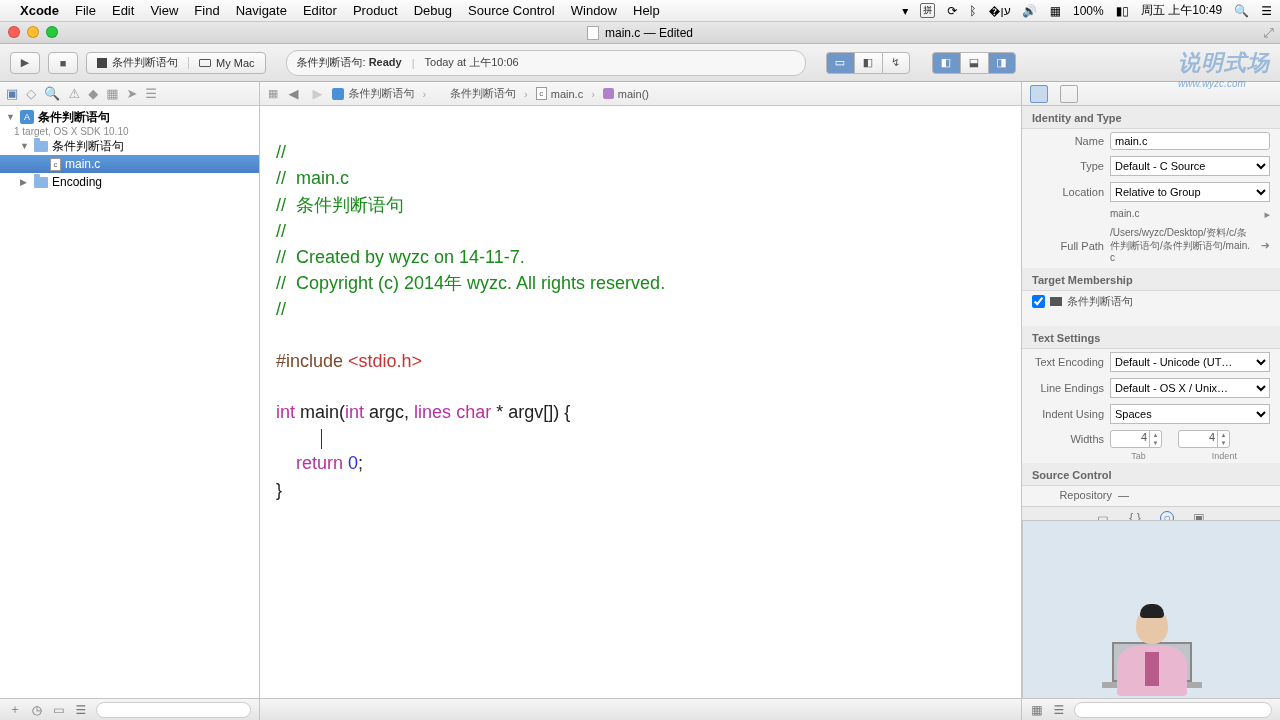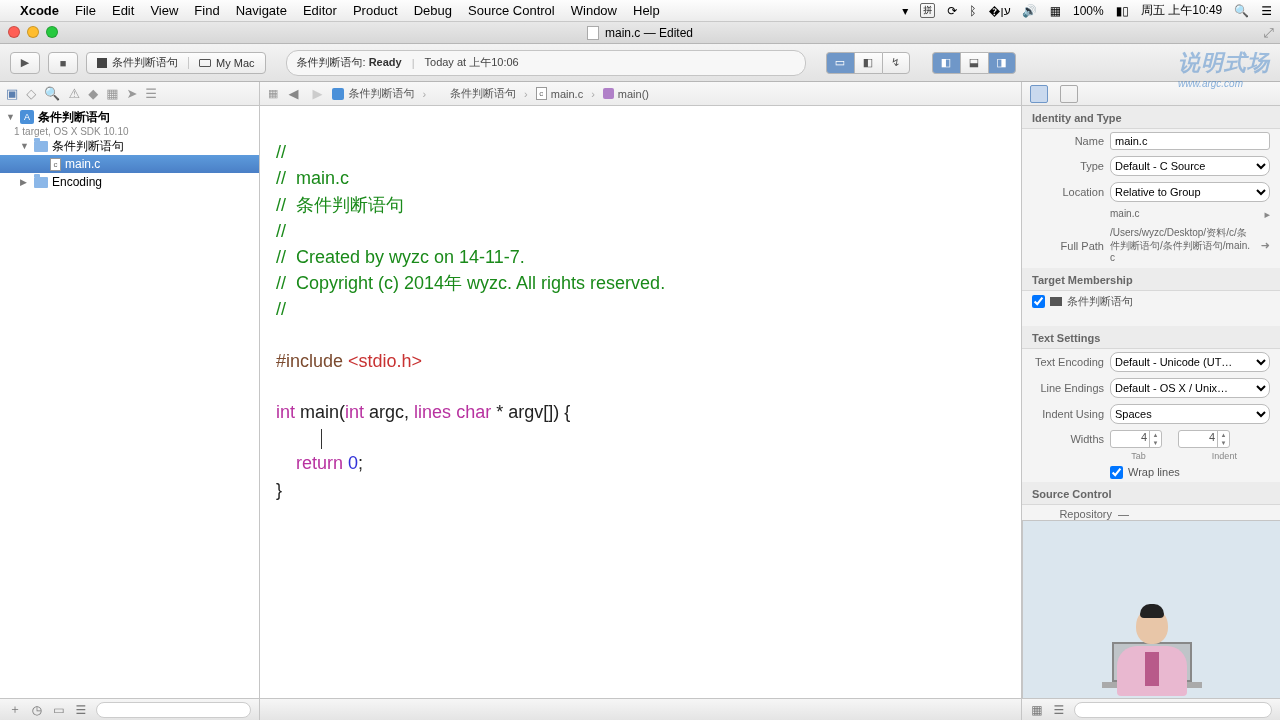--- a/index.html
+++ b/index.html
@@ -72,21 +72,21 @@
   .c-inc { color: #c83232; }
   .c-kw { color: #b832a0; }
   .c-num { color: #3030d8; }
   .caret { display:inline-block; width:1px; height:20px; background:#333; vertical-align:middle; margin-left:2px;}
 
   .inspector { width: 258px; background: #f4f4f4; font-size: 11px; color: #555; overflow: hidden; display: flex; flex-direction: column; }
   .inspector h4 { font-size: 11px; font-weight: 600; color: #666; padding: 6px 10px 4px; border-bottom: 1px solid #d8d8d8; background: #ececec; }
   .frow { display: flex; align-items: center; padding: 3px 10px; gap: 6px; }
   .frow label { width: 72px; text-align: right; color: #666; }
   .frow input[type=text] { flex: 1; height: 18px; border: 1px solid #bcbcbc; border-radius: 3px; font-size: 11px; padding: 0 4px; background: #fff; }
-  .frow select { flex: 1; height: 20px; border: 1px solid #bcbcbc; border-radius: 8px; font-size: 11px; background: #fff; }
+  .frow select { flex: 1; height: 20px; border: 1px solid #bcbcbc; border-radius: 0; font-size: 11px; background: #fff; }
   .frow .path { flex: 1; font-size: 10px; color: #666; line-height: 1.25; word-break: break-all; }
   .frow .check { display: flex; align-items: center; gap: 5px; }
   .frow .num { width: 52px; height: 18px; border: 1px solid #bcbcbc; border-radius: 3px; font-size: 11px; text-align: right; padding-right: 14px; background: #fff; position: relative; }
   .frow .stepbtn { position: absolute; right: 0; top: 0; bottom: 0; width: 12px; border-left: 1px solid #bcbcbc; display: flex; flex-direction: column; }
   .frow .stepbtn span { flex: 1; font-size: 6px; text-align: center; line-height: 8px; color: #777;}
   .tabline { font-size: 9px; color: #888; text-align: center; display: flex; justify-content: space-around; padding: 0 10px 2px;}
 
   
   .bottombar { height: 22px; background: linear-gradient(#f6f6f6,#e4e4e4); border-top: 1px solid #c5c5c5; display: flex; align-items: center; }
   .bottombar .left { width: 260px; display: flex; align-items: center; padding: 0 8px; gap: 8px; border-right: 1px solid #c5c5c5; height: 100%; }
@@ -329,27 +329,20 @@
       <div class="num"><span>4</span><div class="stepbtn">
             <span>▲</span>
             <span>▼</span>
           </div></div>
     </div>
     <div class="tabline">
         <span></span>
         <span>Tab</span>
         <span>Indent</span>
       </div>
-    <div class="frow">
-        <label></label>
-        <span class="check">
-          <input type="checkbox" checked="" style="">
-          <span>Wrap lines</span>
-        </span>
-      </div>
 
     <h4>Source Control</h4>
     <div class="frow">
         <label style="width:80px">Repository</label>
         <span>—</span>
       </div>
 
     <div style="border-top:1px solid #d0d0d0;margin-top:2px;display:flex;justify-content:center;gap:18px;padding:4px 0;background:#ececec;">
       <span class="smico">▭</span>
       <span class="smico">{ }</span>
@@ -384,14 +377,14 @@
       <div class="screen"></div>
       <div class="base"></div>
     </div>
   <div class="presenter">
       <div class="head"></div>
       <div class="body"></div>
     </div>
 </div>
 
 <div class="wmark">
-  <span>说明式场</span><small>www.argc.com</small>
+  <span>说明式场</span><small>www.wyzc.com</small>
 </div>
 
 </body></html>

